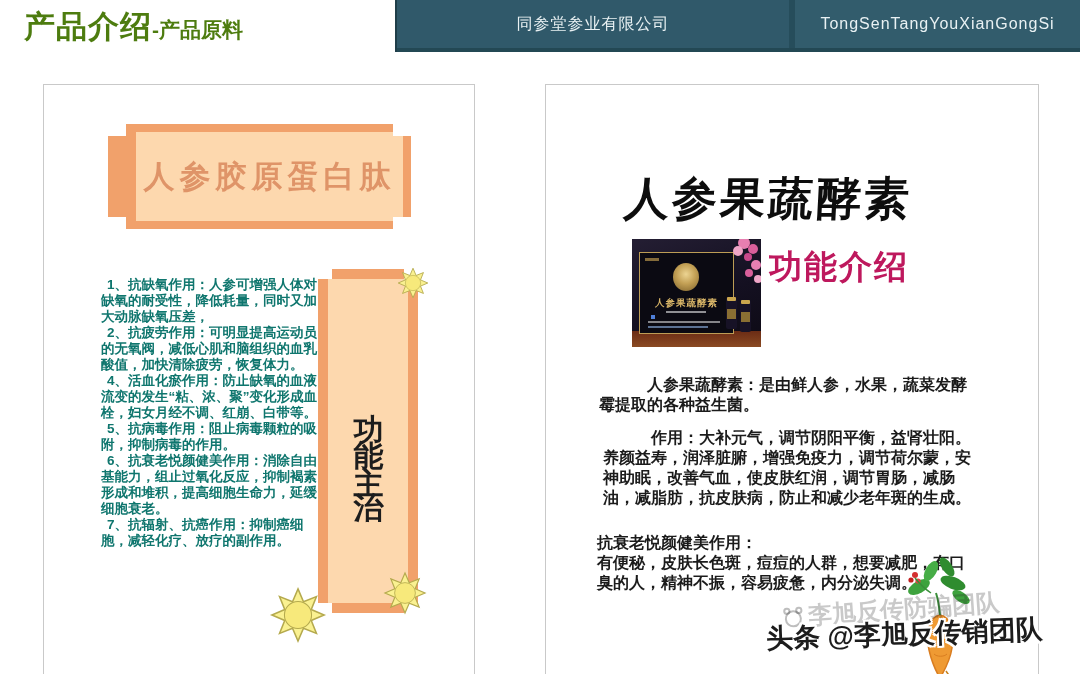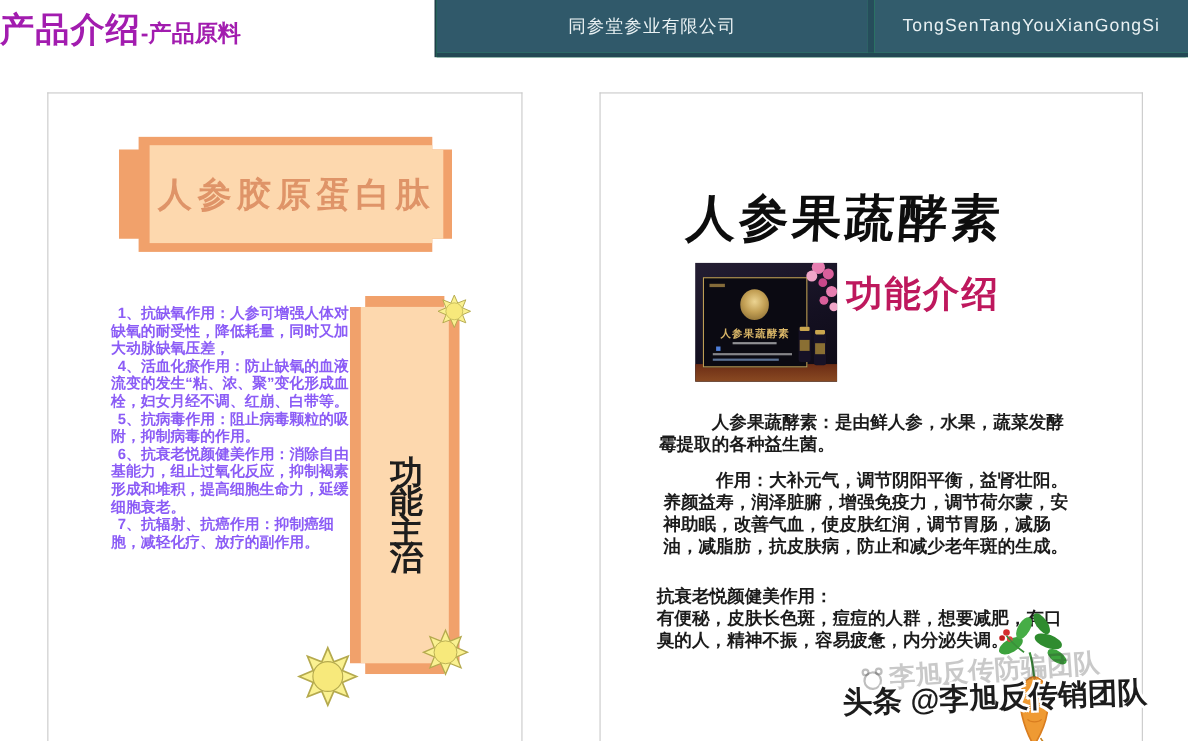--- a/index.html
+++ b/index.html
@@ -1,20 +1,20 @@
 <!DOCTYPE html>
 <html><head>
 <meta charset="utf-8">
 <style>
   html,body{margin:0;padding:0;background:#fff;}
   .stage{position:relative;width:1080px;height:674px;background:#fff;overflow:hidden;
          font-family:"Liberation Sans","DejaVu Sans",sans-serif;}
 
   
-  .page-title{position:absolute;left:0;top:6px;color:#a21caf;white-space:nowrap;}
+  .page-title{position:absolute;left:24px;top:6px;color:#4d7c0f;white-space:nowrap;}
   .t-main{font-size:31px;font-weight:700;letter-spacing:1px;}
   .t-sub{font-size:21px;font-weight:700;}
   .header-bar{position:absolute;left:397px;top:0;width:683px;height:48px;display:flex;
               background:#22c55e;border-bottom:4px solid #234854;box-shadow:-2px 0 0 #1f3e49;}
   .hseg{display:flex;align-items:center;justify-content:center;color:#e9f1f3;
         font-size:16px;letter-spacing:1px;}
   .hseg1{width:392px;background:#30596a;}
   .hdivider{width:6px;background:#264d5b;}
   .hseg2{flex:1;background:#325c6c;}
 
@@ -23,21 +23,21 @@
   .panel-left{left:43px;width:430px;}
   .panel-right{left:545px;width:492px;}
 
   
   .plaque{position:absolute;left:64px;top:39px;width:303px;height:105px;background:#f1a16b;
     clip-path:polygon(0 12px,18px 12px,18px 0,285px 0,285px 12px,303px 12px,303px 93px,285px 93px,285px 105px,18px 105px,18px 93px,0 93px);}
   .plaque-inner{position:absolute;inset:8px;background:#fdd8ae;display:flex;align-items:center;justify-content:center;margin-left:20px;}
   .plaque-text{font-size:31px;font-weight:700;letter-spacing:5px;color:#df9468;}
 
   
-  .func-list{position:absolute;left:57px;top:192px;width:223px;color:#8b5cf6;}
+  .func-list{position:absolute;left:57px;top:192px;width:223px;color:#0f766e;}
   .func-item{font-size:13.5px;font-weight:700;line-height:16px;text-indent:0.45em;letter-spacing:0;}
 
   
   .vbanner{position:absolute;left:274px;top:184px;width:100px;height:344px;background:#f1a16b;
     clip-path:polygon(0 10px,14px 10px,14px 0,86px 0,86px 10px,100px 10px,100px 334px,86px 334px,86px 344px,14px 344px,14px 334px,0 334px);}
   .vbanner-inner{position:absolute;inset:10px;background:#fdd8ae;display:flex;align-items:center;justify-content:center;}
   .vbanner-text{writing-mode:vertical-rl;text-orientation:upright;font-size:30px;font-weight:700;
                 letter-spacing:26px;color:#1d1d1d;}
 
   .sun{position:absolute;}
@@ -105,20 +105,21 @@
   <div class="panel panel-left">
 
     <div class="plaque">
       <div class="plaque-inner">
         <span class="plaque-text">人参胶原蛋白肽</span>
       </div>
     </div>
 
     <div class="func-list">
       <div class="func-item">1、抗缺氧作用：人参可增强人体对缺氧的耐受性，降低耗量，同时又加大动脉缺氧压差，</div>
+      <div class="func-item">2、抗疲劳作用：可明显提高运动员的无氧阀，减低心肌和脑组织的血乳酸值，加快清除疲劳，恢复体力。</div>
       <div class="func-item">4、活血化瘀作用：防止缺氧的血液流变的发生“粘、浓、聚”变化形成血栓，妇女月经不调、红崩、白带等。</div>
       <div class="func-item">5、抗病毒作用：阻止病毒颗粒的吸附，抑制病毒的作用。</div>
       <div class="func-item">6、抗衰老悦颜健美作用：消除自由基能力，组止过氧化反应，抑制褐素形成和堆积，提高细胞生命力，延缓细胞衰老。</div>
       <div class="func-item">7、抗辐射、抗癌作用：抑制癌细胞，减轻化疗、放疗的副作用。</div>
     </div>
 
     <div class="vbanner">
       <div class="vbanner-inner">
         <span class="vbanner-text">功能主治</span>
       </div>

